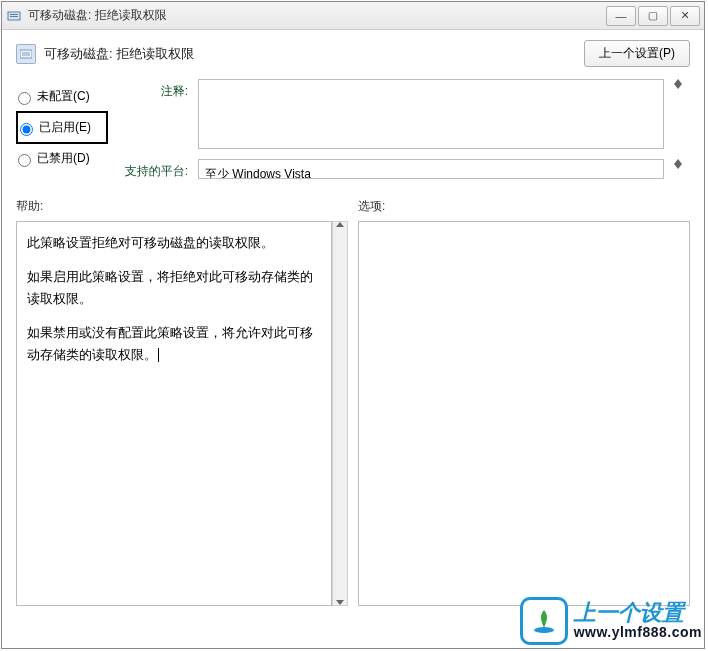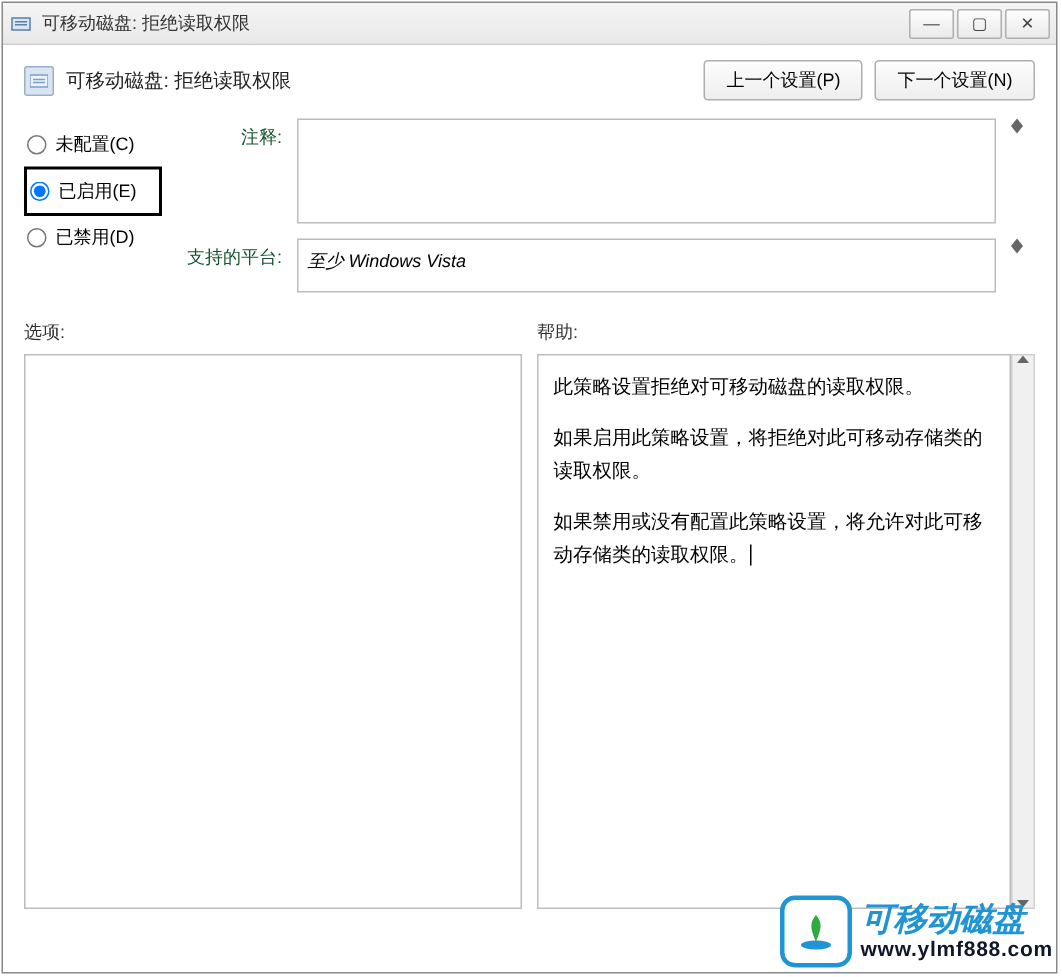--- a/index.html
+++ b/index.html
@@ -82,21 +82,21 @@
       display: flex;
       gap: 12px;
       margin-bottom: 10px;
     }
     .radio-col {
       width: 92px;
       padding-top: 3px;
     }
     .radio-item {
       display: flex;
-      align-items: center;
+      align-items: flex-end;
       gap: 4px;
       padding: 6px 2px;
       font-size: 12px;
     }
     .radio-item.highlighted {
       border: 2px solid #000000;
     }
     .radio-item input[type=radio] { margin: 0 2px 0 0; }
     .fields-col {
       flex: 1;
@@ -117,25 +117,24 @@
       border: 1px solid #bcbcbc;
       min-height: 70px;
       padding: 4px;
       font-family: inherit;
       font-size: 12px;
       resize: none;
     }
     .platform-input {
       flex: 1;
       border: 1px solid #bcbcbc;
-      height: 36px;
+      height: 20px;
       padding: 6px;
       font-size: 12px;
       overflow: auto;
-      font-style: italic;
     }
     .scroll-hint {
       width: 16px;
       display: flex;
       flex-direction: column;
       justify-content: space-between;
       color: #888;
       font-size: 10px;
     }
     .lower-area {
@@ -245,21 +244,20 @@
       <span class="header-icon">
         <svg width="12" height="12" viewBox="0 0 12 12">
             <rect x="0" y="2" width="12" height="8" fill="#eaf2fa" stroke="#7ca0c4"></rect>
             <line x1="2" y1="5" x2="10" y2="5" stroke="#7ca0c4"></line>
             <line x1="2" y1="7" x2="10" y2="7" stroke="#7ca0c4"></line>
           </svg>
       </span>
       <span class="header-title">可移动磁盘: 拒绝读取权限</span>
       <div class="header-buttons">
         <button class="btn">上一个设置(P)</button>
-        <button class="btn">下一个设置(N)</button>
       </div>
     </div>
 
     <div class="config-row">
       <div class="radio-col">
         <label class="radio-item">
           <input type="radio" name="cfg" style="">
           <span>未配置(C)</span>
         </label>
         <label class="radio-item highlighted">
@@ -287,50 +285,50 @@
           <div class="scroll-hint">
             <span class="tri tri-up"></span>
             <span class="tri tri-down"></span>
           </div>
         </div>
       </div>
     </div>
 
     <div class="lower-area">
       <div class="panel-col">
-        <div class="panel-label">选项:</div>
-        <div class="panel-box"></div>
-      </div>
-      <div class="panel-col">
         <div class="panel-label">帮助:</div>
         <div class="panel-with-scroll">
           <div class="panel-box help-box">
             <div class="help-para">此策略设置拒绝对可移动磁盘的读取权限。</div>
             <div class="help-para">如果启用此策略设置，将拒绝对此可移动存储类的读取权限。</div>
             <div class="help-para cursor-line">如果禁用或没有配置此策略设置，将允许对此可移动存储类的读取权限。</div>
           </div>
           <div class="scrollbar-v">
             <span class="tri tri-up"></span>
             <span class="tri tri-down"></span>
           </div>
         </div>
       </div>
+      <div class="panel-col">
+        <div class="panel-label">选项:</div>
+        <div class="panel-box"></div>
+      </div>
     </div>
 
     <div class="footer">
       <button class="btn" style="visibility:hidden">-</button>
     </div>
 
   </div>
 </div>
 
 <div class="watermark">
   <div class="wm-badge">
     <svg width="30" height="30" viewBox="0 0 30 30">
       <ellipse cx="15" cy="24" rx="10" ry="3" fill="#1f95d4"></ellipse>
       <path d="M15 22 C12 14 10 10 15 4 C20 10 18 14 15 22 Z" fill="#2faa3f"></path>
     </svg>
   </div>
   <div class="wm-text">
-    <span class="wm-cn">可移动磁盘</span>
+    <span class="wm-cn">上一个设置</span>
     <span class="wm-url">www.ylmf888.com</span>
   </div>
 </div>
 
 </body></html>

